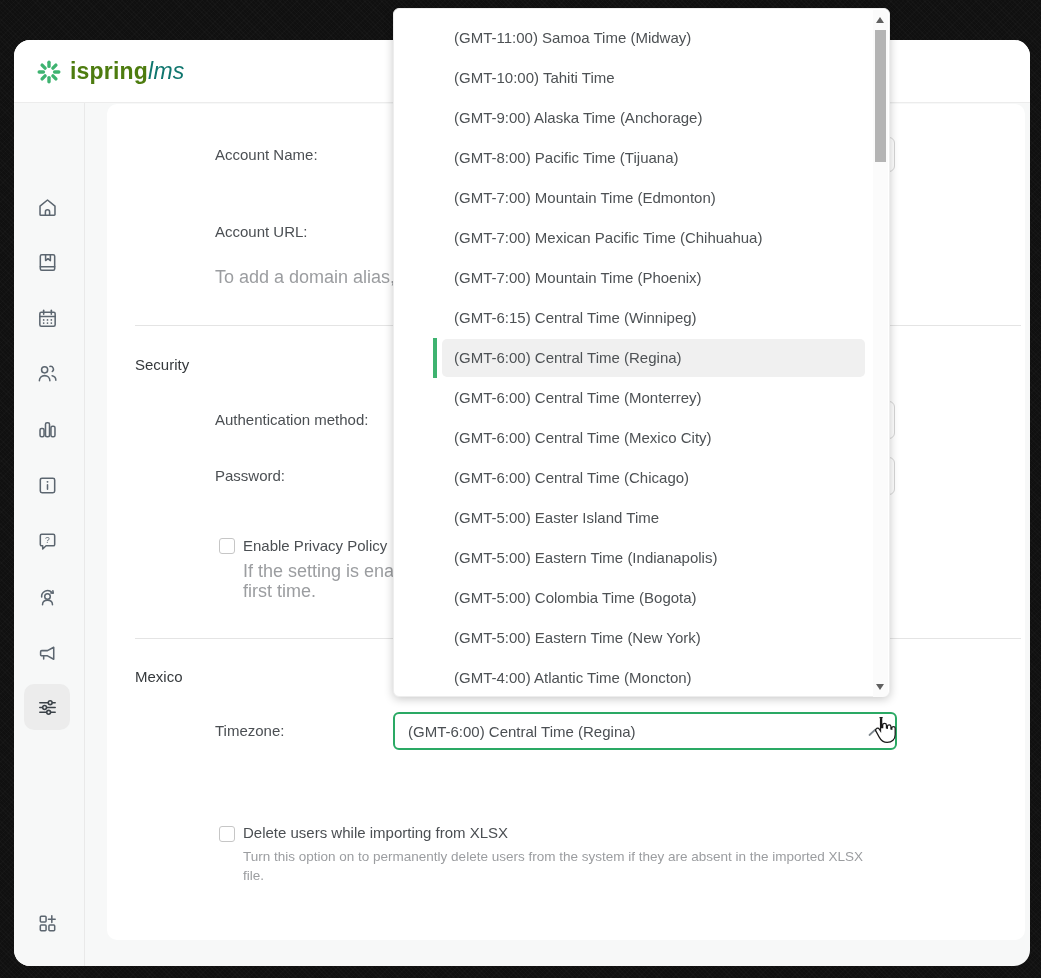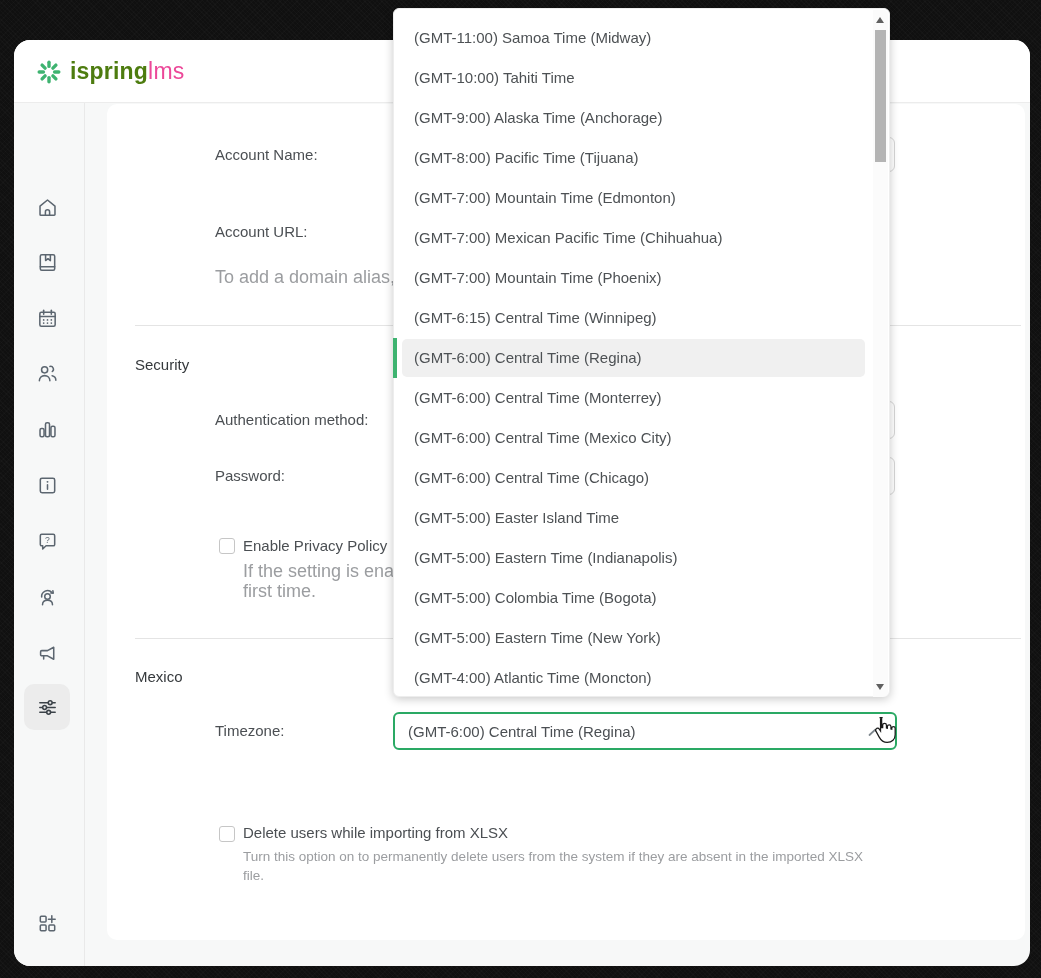--- a/index.html
+++ b/index.html
@@ -20,21 +20,21 @@
     background:#f7f8f8; border-radius:16px; overflow:hidden;
   }
   .header {
     position:absolute; left:0; top:0; right:0; height:63px;
     background:#ffffff; border-bottom:1px solid #ececec;
   }
   .logo { position:absolute; left:22px; top:0; height:63px; display:flex; align-items:center; gap:8px; }
   .logo-burst { width:26px; height:26px; }
   .logo-text { font-size:23px; letter-spacing:0.2px; }
   .logo-text .primary { color:#4d7c0f; font-weight:bold; }
-  .logo-text .secondary { color:#ec4899; font-weight:normal; }
+  .logo-text .secondary { color:#0f766e; font-weight:normal;font-style:italic; }
 
   
   .sidebar {
     position:absolute; left:0; top:63px; bottom:0; width:71px;
     background:#f7f8f8; border-right:1px solid #e9e9e9;
   }
   .side-item { position:absolute; left:10px; width:46px; height:46px; border-radius:10px;
     display:flex; align-items:center; justify-content:center; cursor:pointer; }
   .side-item.active { background:#ececec; }
   .side-item svg { width:23px; height:23px; stroke:#5c6670; fill:none; stroke-width:1.6; stroke-linecap:round; stroke-linejoin:round; }
@@ -62,21 +62,21 @@
   .tz-select svg { position:absolute; right:13px; top:14px; width:14px; height:9px;
     stroke:#7d868d; fill:none; stroke-width:1.8; stroke-linecap:round; stroke-linejoin:round; }
 
   
   .dropdown {
     position:absolute; left:393px; top:8px; width:497px; height:689px;
     background:#ffffff; border-radius:6px; border:1px solid #ededed;
     box-shadow:0 2px 10px rgba(0,0,0,0.22);
     padding-top:9px; z-index:50;
   }
-  .dd-item { position:relative; height:40px; line-height:40px; cursor:pointer; }
+  .dd-item { position:relative; height:40px; line-height:40px; cursor:pointer;margin-left:40px; }
   .dd-text { position:relative; z-index:2; padding-left:20px; font-size:15px; color:#4d5154; white-space:nowrap; }
   .dd-item.selected::before {
     content:""; position:absolute; left:8px; right:24px; top:1px; bottom:1px;
     background:#f0f0f0; border-radius:5px; z-index:1;
   }
   .dd-item.selected::after {
     content:""; position:absolute; left:-1px; top:0; width:4px; height:40px;
     background:#3eb370; z-index:3;
   }
   .dd-scrollbar { position:absolute; right:1px; top:1px; width:15px; height:687px; background:#fbfbfb; border-radius:0 5px 5px 0; }

